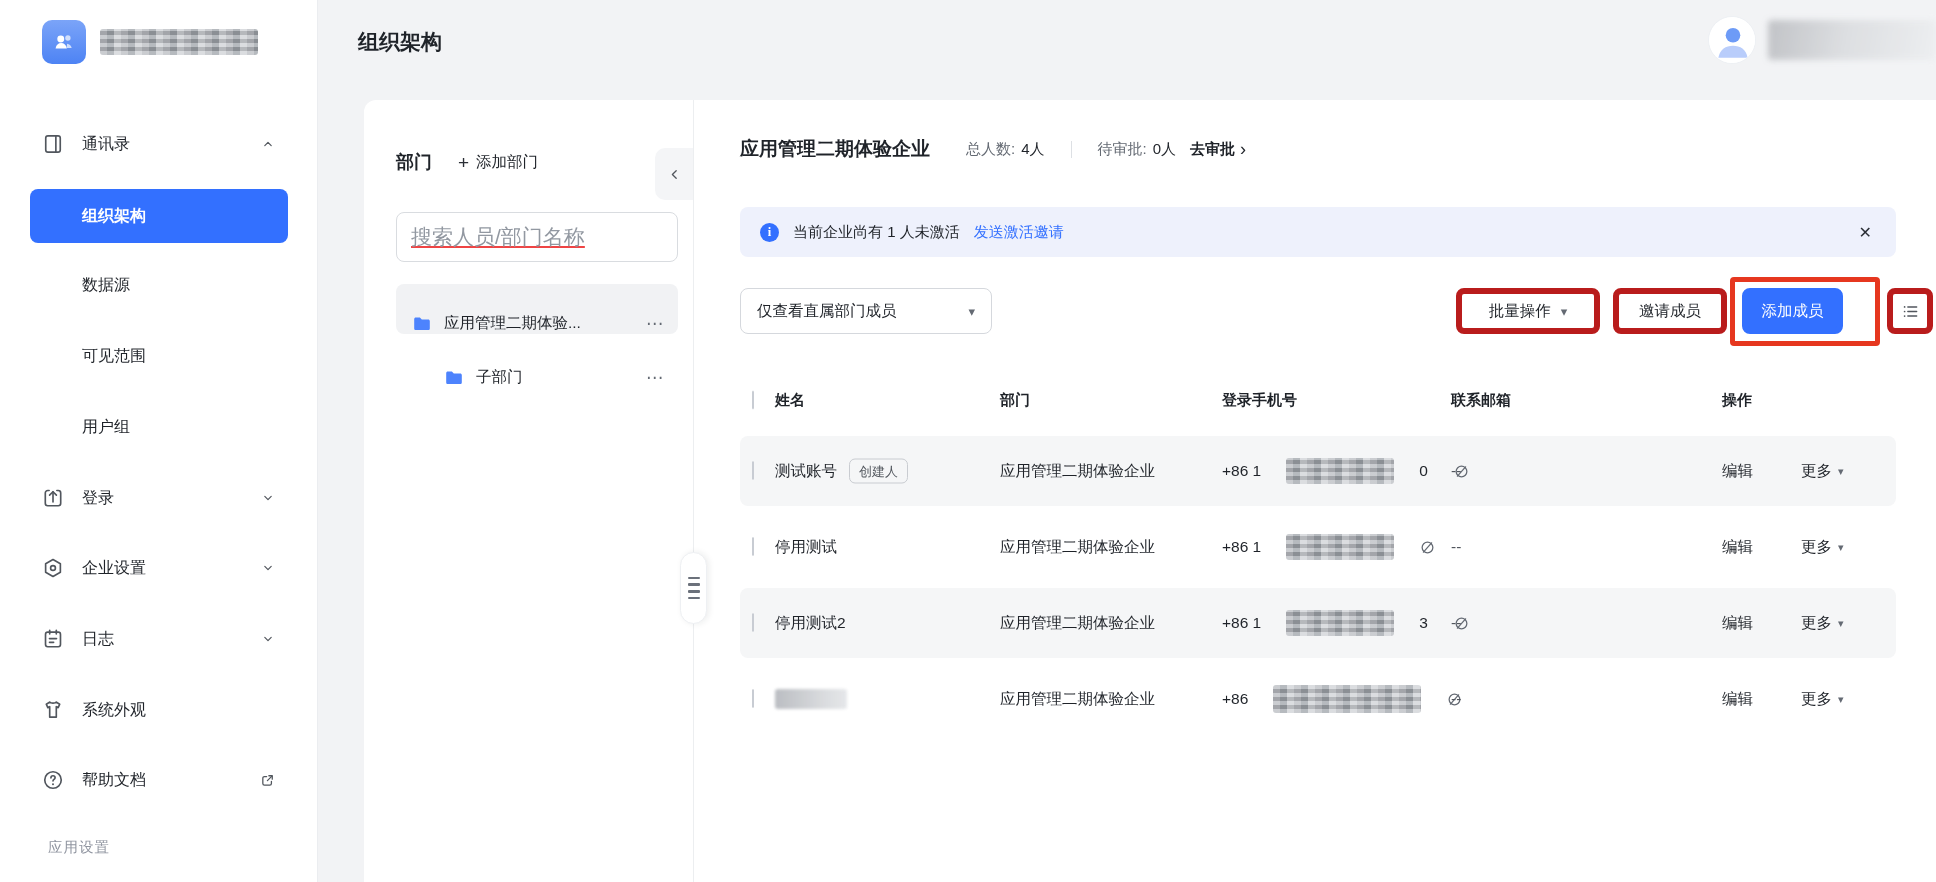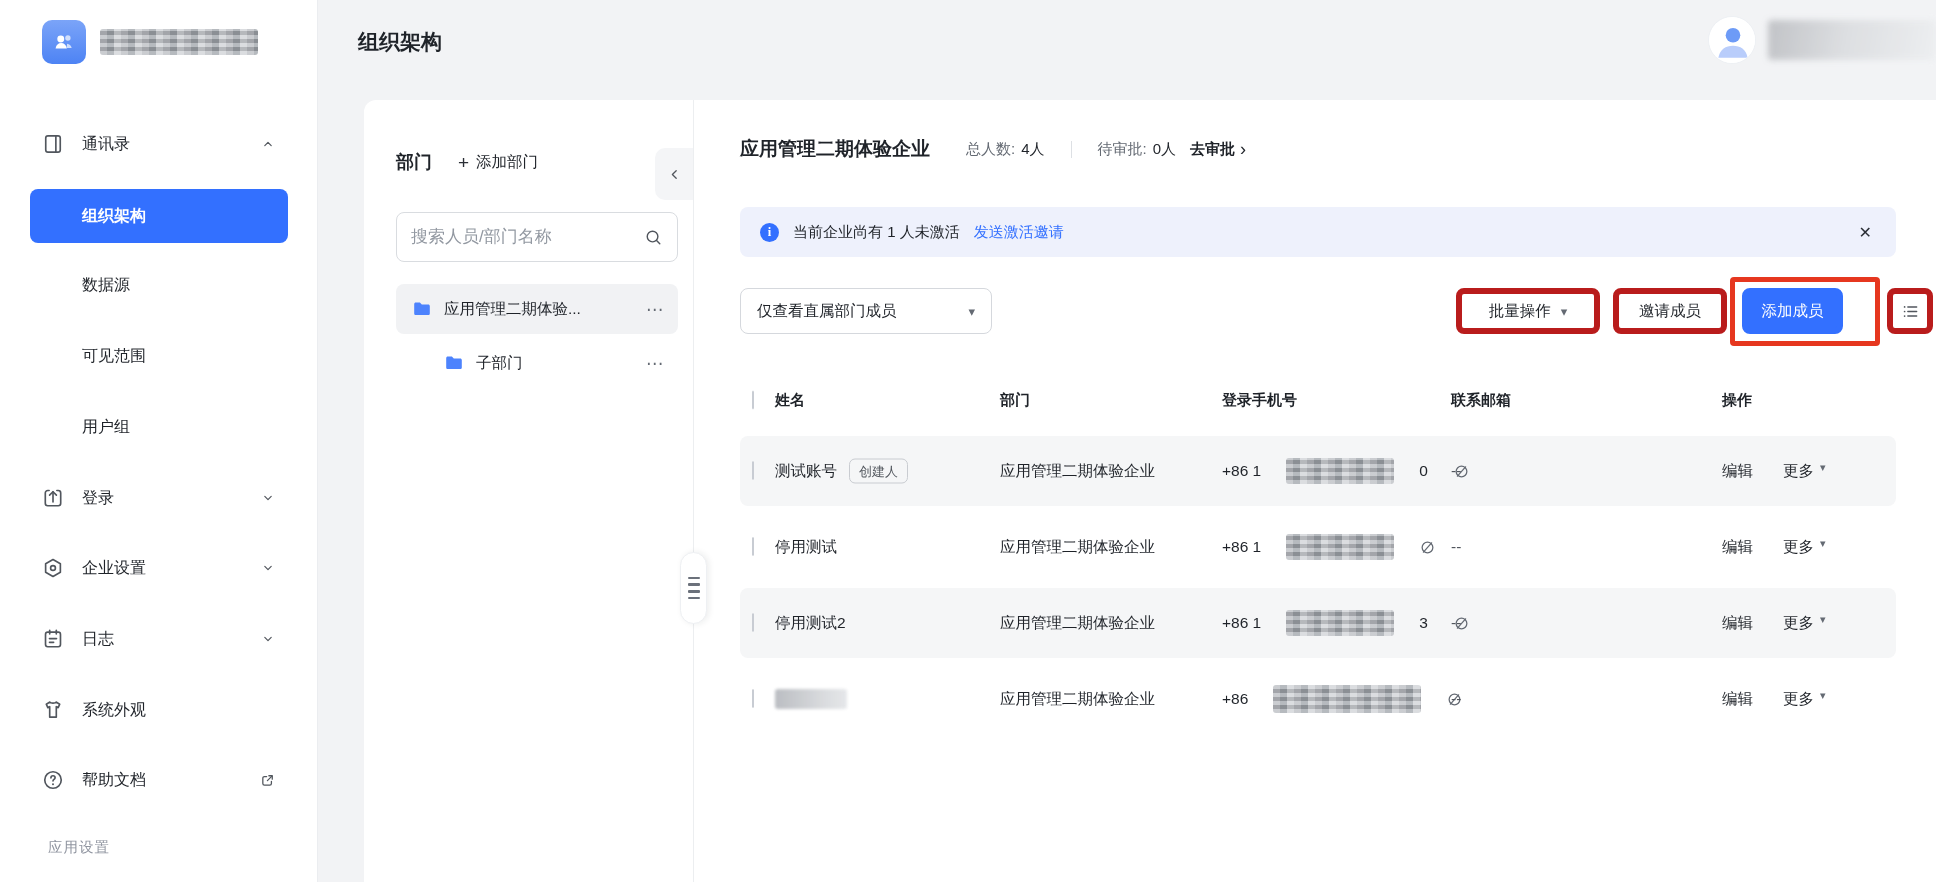--- a/index.html
+++ b/index.html
@@ -40,23 +40,23 @@
   #card { position:absolute; left:364px; top:100px; right:0; bottom:0; background:#fff; border-radius:12px 0 0 0; z-index:1; }
 
   
   #dept-panel { position:absolute; left:0; top:0; bottom:0; width:330px; border-right:1px solid #eceef0; }
   .dept-title-row { position:absolute; left:32px; top:50px; display:flex; align-items:center; }
   .dept-title { font-size:18px; font-weight:700; }
   .add-dept { display:flex; align-items:center; margin-left:26px; font-size:15.5px; cursor:pointer; }
   .add-dept .plus { font-size:19px; font-weight:500; margin-right:7px; line-height:1; color:#2b2f36; }
   .collapse-tab { position:absolute; right:0; top:48px; width:38px; height:52px; background:#f4f5f7; border-radius:10px 0 0 10px; display:flex; align-items:center; justify-content:center; cursor:pointer; }
   .dept-search { position:absolute; left:32px; top:112px; width:282px; height:50px; border:1px solid #d9dce0; border-radius:8px; background:#fff; display:flex; align-items:center; padding:0 14px; }
-  .dept-search input { border:none; outline:none; flex:1; font-size:17px; color:#ef4444; font-family:inherit; background:transparent; }
+  .dept-search input { border:none; outline:none; flex:1; font-size:21px; color:#ef4444; font-family:inherit; background:transparent;text-decoration:underline; }
   .dept-search input::placeholder { color:#9298a1; }
-  .tree-item { position:absolute; left:32px; width:282px; height:50px; display:flex; align-items:center; border-radius:8px; padding:0 14px 0 16px; font-size:15.5px; cursor:pointer; }
+  .tree-item { position:absolute; left:32px; width:282px; height:50px; display:flex; align-items:flex-end; border-radius:8px; padding:0 14px 0 16px; font-size:15.5px; cursor:pointer; }
   .tree-item.selected { background:#f1f2f4; }
   .tree-item.child { padding-left:48px; }
   .tree-label { margin-left:12px; white-space:nowrap; overflow:hidden; }
   .tree-more { margin-left:auto; color:#646a73; font-size:17px; letter-spacing:1px; cursor:pointer; }
 
   
   .drag-handle { position:absolute; left:316px; top:452px; width:27px; height:72px; background:#fff; border:1px solid #eef0f3; border-radius:14px; box-shadow:2px 0 6px rgba(31,35,41,.08); display:flex; flex-direction:column; align-items:center; justify-content:center; gap:4px; z-index:4; cursor:col-resize; }
   .drag-handle i { display:block; width:12px; height:2.6px; background:#6b717b; border-radius:1px; }
 
   
@@ -94,21 +94,21 @@
   .trow { position:absolute; left:46px; right:40px; height:70px; border-radius:8px; font-size:15.5px; }
   .trow.stripe { background:#f5f6f7; }
   .cell-name { display:flex; align-items:center; }
   .badge { margin-left:12px; border:1px solid #c9ccd1; border-radius:6px; padding:2.5px 9px; font-size:13px; color:#51565d; white-space:nowrap; }
   .name-blur { width:72px; height:20px; border-radius:3px; background:linear-gradient(90deg,#b4b7bc,#d7d9dc 70%,#e3e5e8); filter:blur(1.6px); opacity:.9; }
   .cell-phone { display:flex; align-items:center; gap:25px; }
   .phone-blur { width:108px; height:26px; }
   .phone-blur.wide { width:148px; height:28px; }
   .cell-ops { display:flex; align-items:center; }
   .op-edit { cursor:pointer; }
-  .op-more { display:flex; align-items:flex-start; margin-left:30px; cursor:pointer; }
+  .op-more { display:flex; align-items:center; margin-left:48px; cursor:pointer; }
   .op-more .caret { font-size:11px; margin-left:6px; }
   .email-val { color:#51565d; }
 </style>
 </head>
 <body>
 
 <div id="sidebar">
   <div class="logo-row">
     <div class="logo-badge">
       <svg width="26" height="26" viewBox="0 0 24 24">

